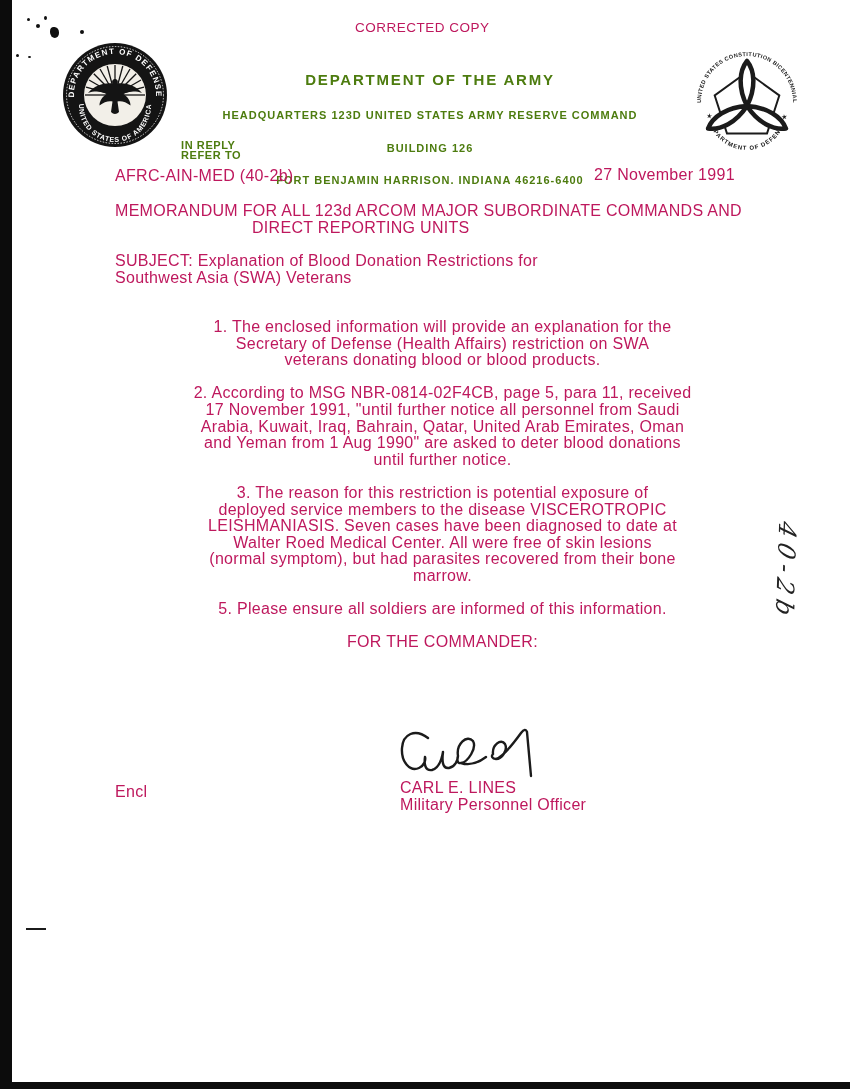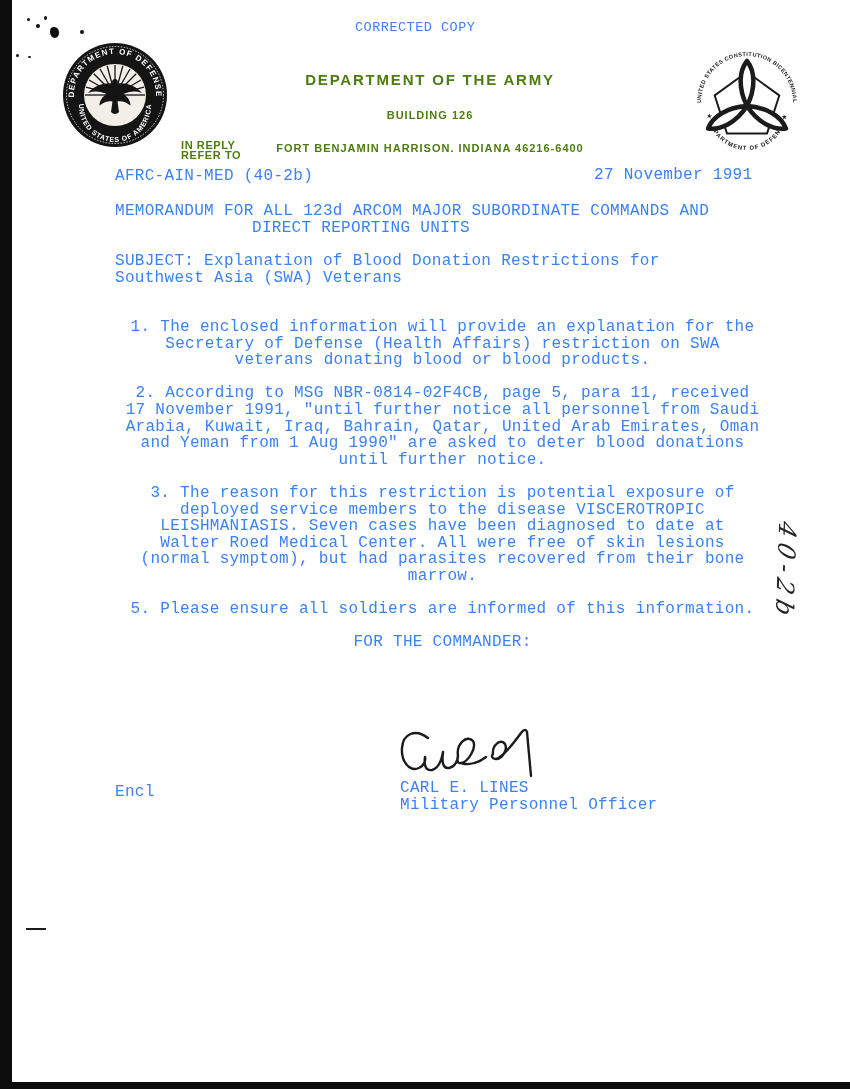--- a/index.html
+++ b/index.html
@@ -3,23 +3,23 @@
 <meta charset="utf-8">
 <style>
   html,body{margin:0;padding:0;background:#777;}
   .page{
     position:relative;width:850px;height:1089px;background:#ffffff;
     overflow:hidden;margin:0 auto;
     font-family:"Liberation Mono",monospace;color:#1b1b1b;
   }
   .abs{position:absolute;}
   .tw{
-    font-family:Liberation Mono, monospace;
+    font-family:Liberation Sans, sans-serif;
     font-size:16px;line-height:16.6px;letter-spacing:.3px;
-    color:#3b82f6;white-space:pre-line;
+    color:#be185d;white-space:pre-line;
   }
   .tw-sm{font-size:13.5px;letter-spacing:.5px;}
   .sans{font-family:"Liberation Sans",sans-serif;color:#4d7c0f;white-space:pre-line;}
   .hdr-wrap{left:150px;top:54px;width:560px;text-align:center;}
   .hdr-dept{font-size:15px;font-weight:bold;letter-spacing:1.8px;line-height:15px;margin-bottom:5px;}
   .hdr-line{font-size:11px;font-weight:bold;letter-spacing:1px;line-height:11px;margin-bottom:3.5px;}
   .inreply{left:181px;top:140px;font-size:11px;font-weight:bold;letter-spacing:.6px;line-height:10px;}
   .para-stack{left:115px;top:319px;width:655px;}
   .para-stack .tw{margin:0 0 16.6px 0;text-align:center;}
   .bar-left{left:0;top:0;width:12px;height:1089px;background:#0c0c0c;}
@@ -99,20 +99,21 @@
     <polygon points="56,28 23.7,51.5 36,89.5 76,89.5 88.3,51.5" fill="none" stroke="#1b1b1b" stroke-width="2"></polygon>
     <g fill="#ffffff" stroke="#1b1b1b" stroke-width="4.5" stroke-linejoin="round">
       <path d="M56,62 C47,44 48,27 56,17 C64,27 65,44 56,62 Z"></path>
       <path d="M56,62 C47,44 48,27 56,17 C64,27 65,44 56,62 Z" transform="rotate(120 56 62)"></path>
       <path d="M56,62 C47,44 48,27 56,17 C64,27 65,44 56,62 Z" transform="rotate(240 56 62)"></path>
     </g>
   </svg>
 
   <div class="abs sans hdr-wrap">
     <div class="hdr-dept">DEPARTMENT OF THE ARMY</div>
+    <div class="hdr-line">HEADQUARTERS 123D UNITED STATES ARMY RESERVE COMMAND</div>
     <div class="hdr-line">BUILDING 126</div>
     <div class="hdr-line">FORT BENJAMIN HARRISON. INDIANA  46216-6400</div>
   </div>
 
   <div class="abs sans inreply">IN REPLY
 REFER TO</div>
 
   <div class="abs tw" style="left:115px;top:168px;">AFRC-AIN-MED (40-2b)</div>
   <div class="abs tw" style="left:594px;top:167px;">27 November 1991</div>
 

